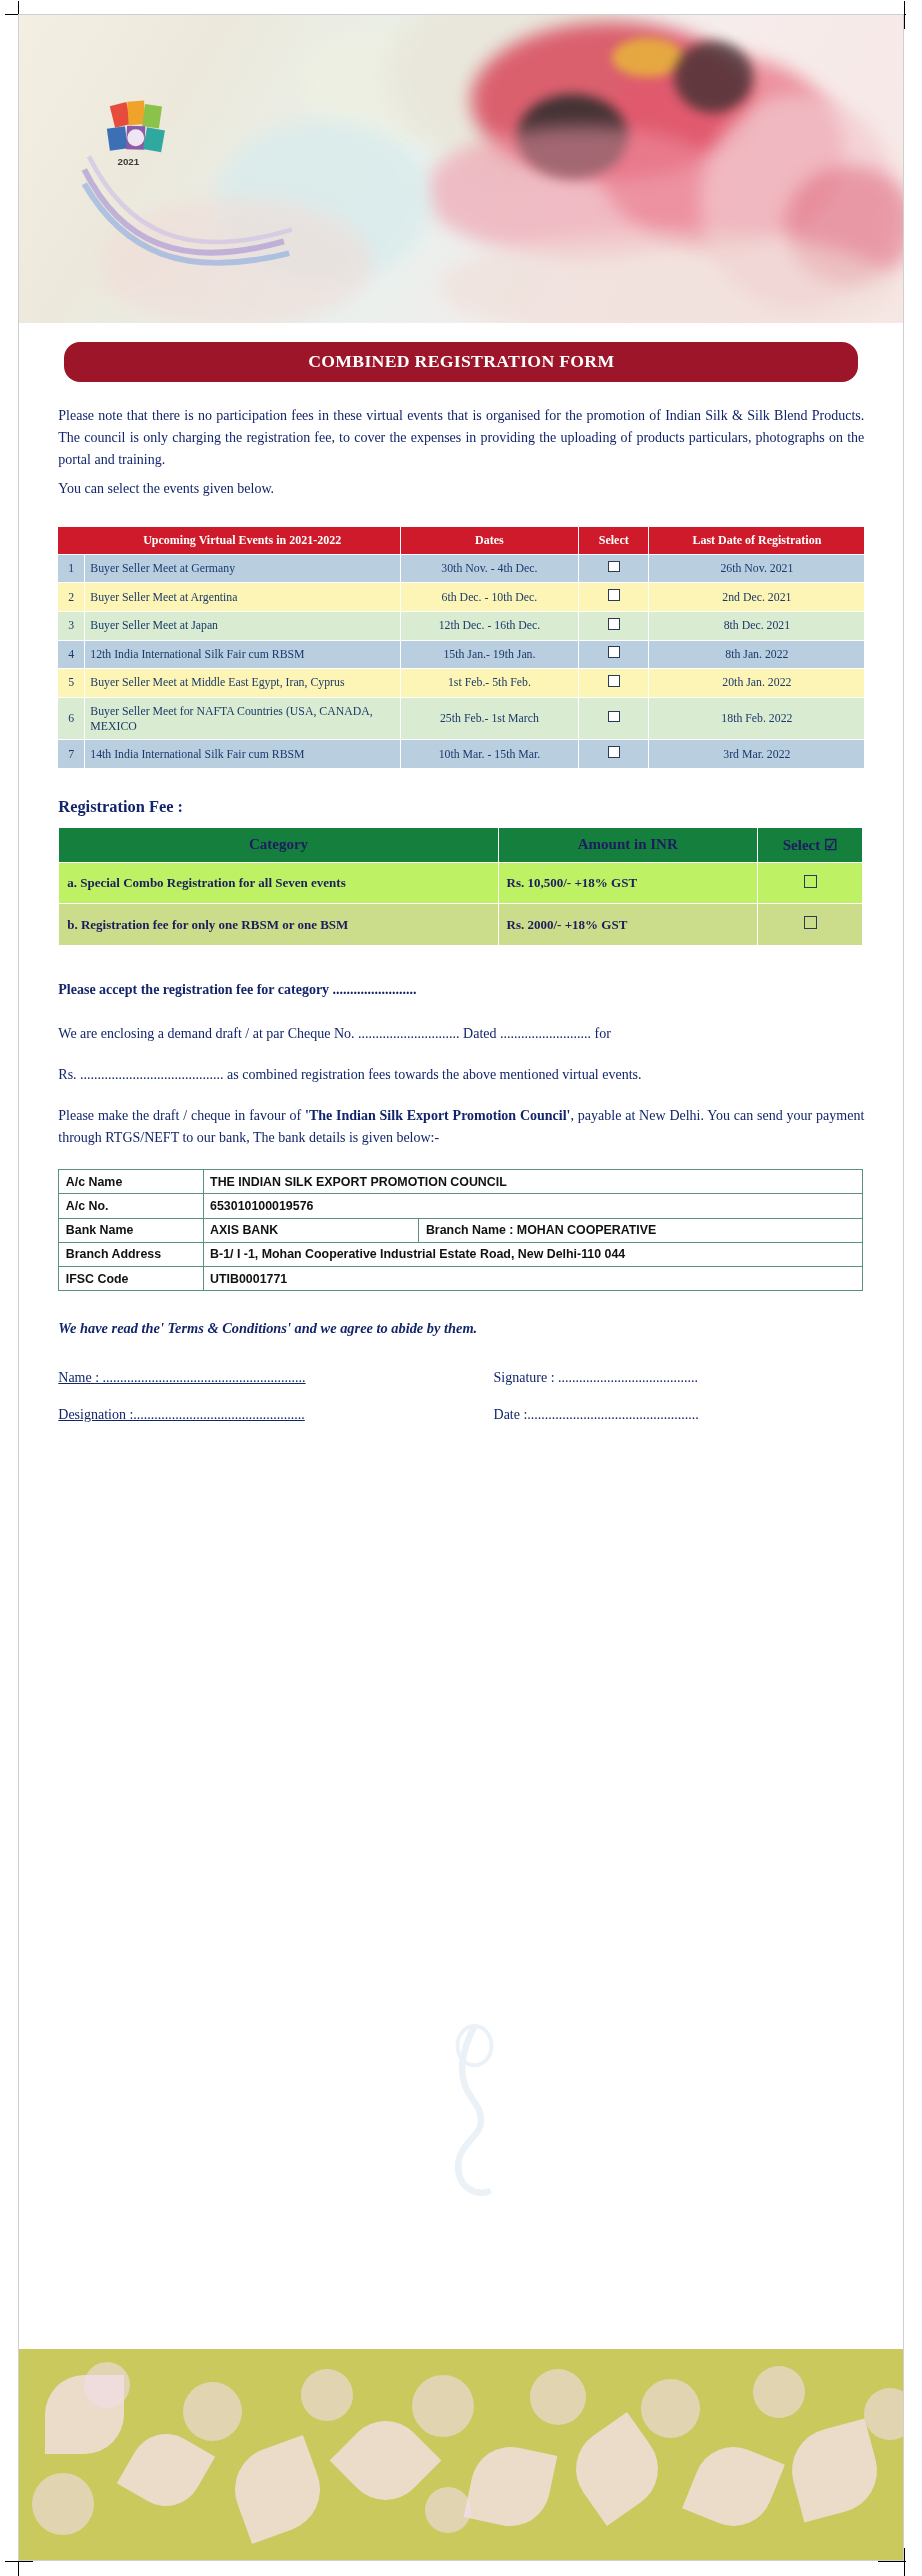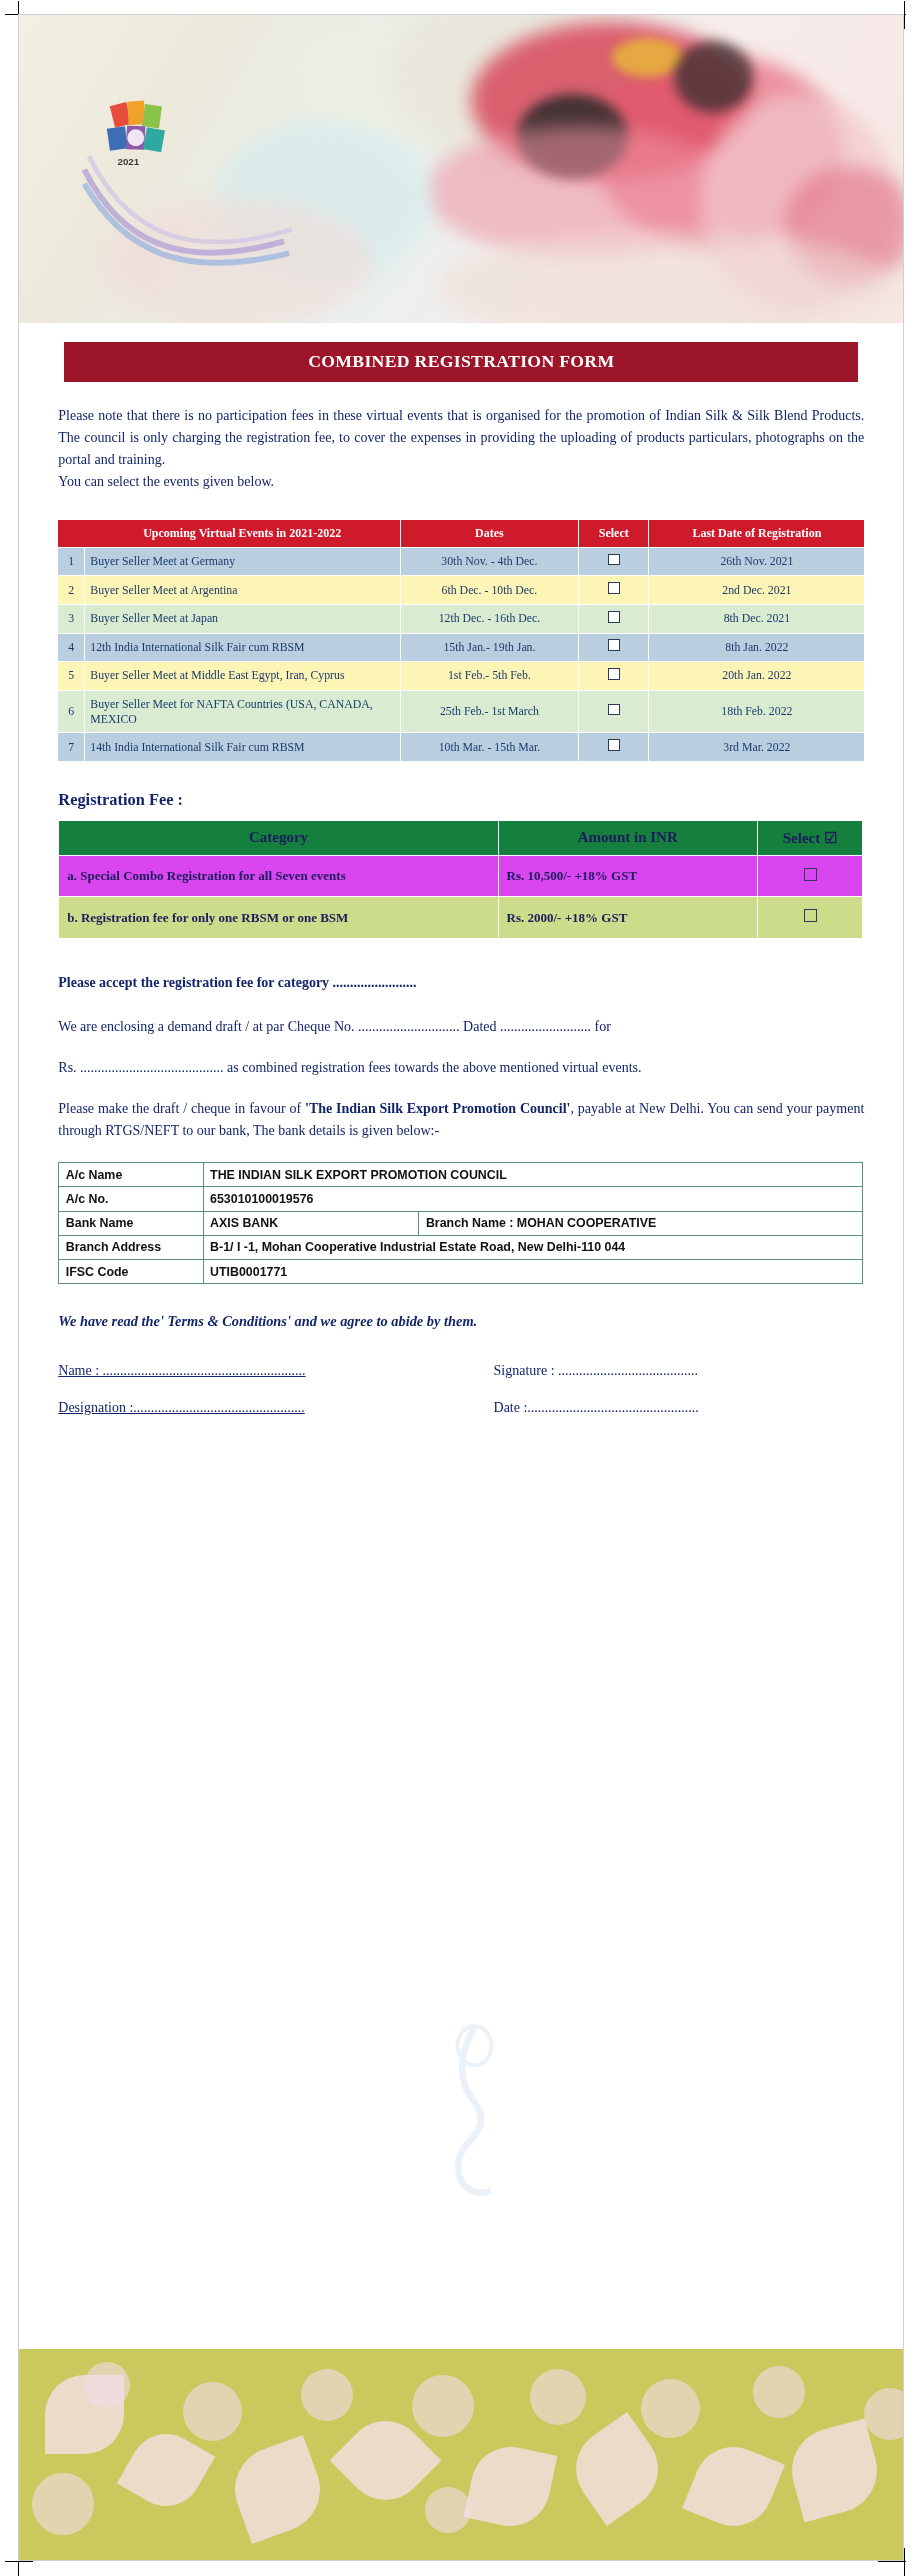--- a/index.html
+++ b/index.html
@@ -87,30 +87,31 @@
 
   .title-bar {
     margin: 18.3px 45px 0 45px;
     background: #9c1528;
     color: #ffffff;
     text-align: center;
     font-weight: bold;
     font-size: 17.7px;
     letter-spacing: 0.3px;
     padding: 9.2px 0 9.8px 0;
+    border-radius: 16px;
   }
 
   .intro {
     color: #12256b;
     font-size: 14px;
     line-height: 1.55;
     text-align: justify;
     margin: 23.6px 39px 0 39px;
   }
-  .intro.p2 { margin-top: 1px; }
+  .intro.p2 { margin-top: 8px; }
 
   
   .events {
     margin: 26px 38px 0 38px;
     border-collapse: collapse;
     width: calc(100% - 76px);
     table-layout: fixed;
   }
   .events th {
     background: #cf1a2b;
@@ -165,21 +166,21 @@
   .fee th.cat { text-align: center; }
   .fee th.amt { text-align: center; }
   .fee th.sel { text-align: center; }
   .fee td {
     font-size: 13px;
     font-weight: bold;
     color: #1c1c5e;
     padding: 11.8px 7.9px;
     border: 0.7px solid #ffffff;
   }
-  .fee .r1 td { background: #d946ef; margin-top: 29px; }
+  .fee .r1 td { background: #bef264; margin-top: 29px; }
   .fee .r2 td { background: #cbdc8a; }
   .fee td.amt { text-align: left; }
   .fee td.sel { text-align: center; }
   .chk-lg {
     display: inline-block;
     width: 11px; height: 11px;
     border: 0.7px solid #2b3a55;
     background: transparent;
   }
 

